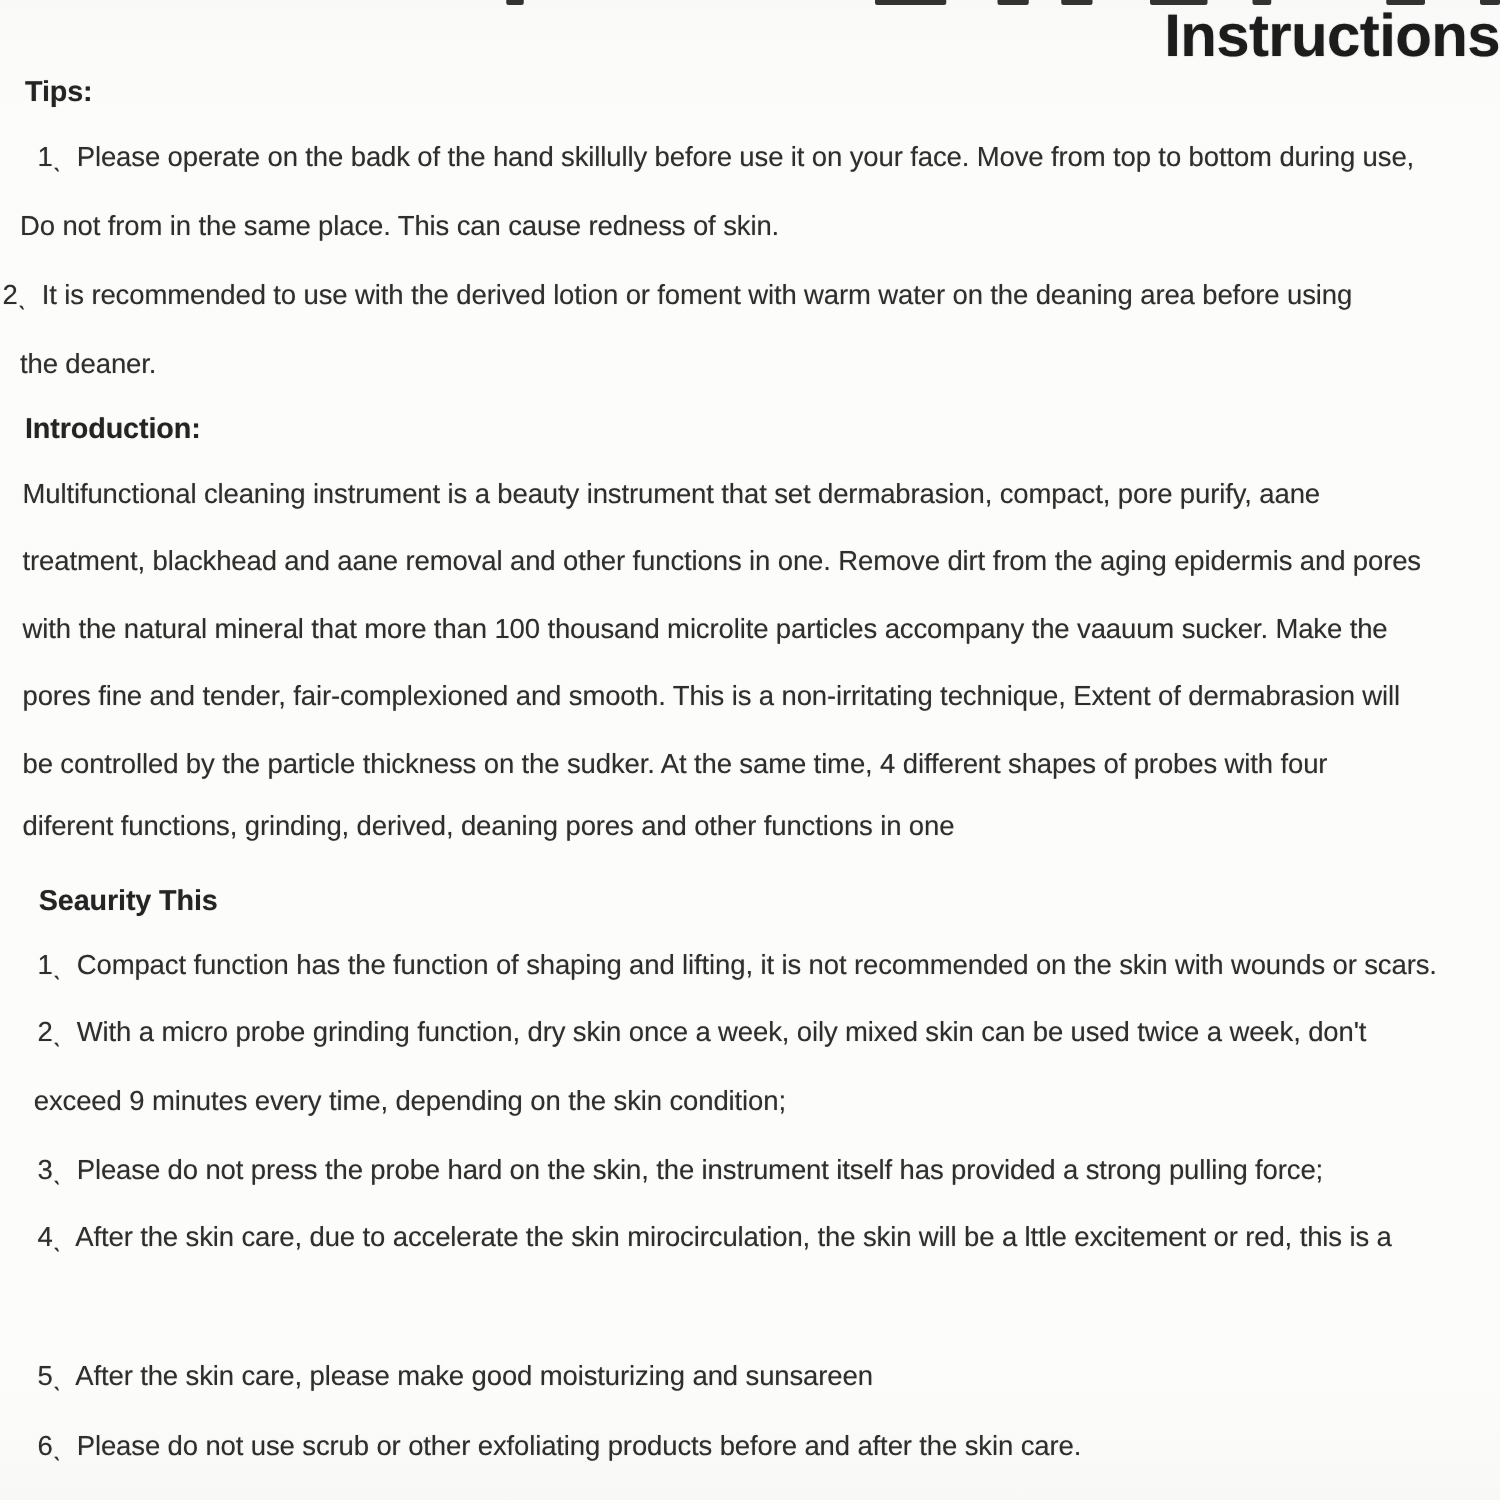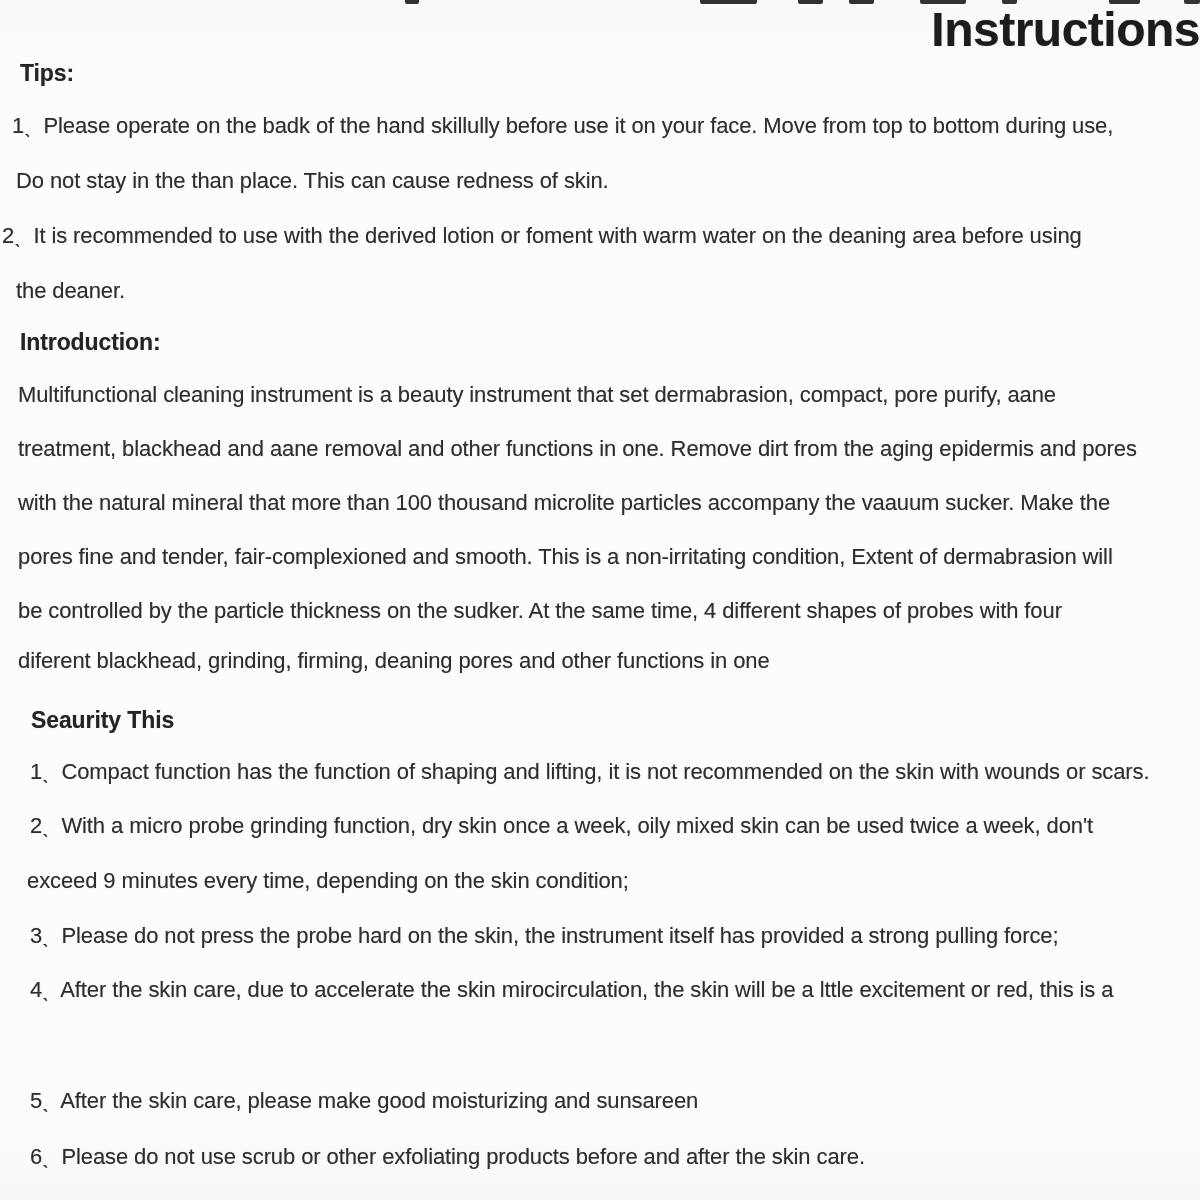--- a/index.html
+++ b/index.html
@@ -77,32 +77,32 @@
     <i style="left:849px;width:25px"></i>
     <i style="left:920px;width:46px"></i>
     <i style="left:1002px;width:15px"></i>
     <i style="left:1109px;width:31px"></i>
     <i style="left:1184px;width:16px"></i>
   </div>
 
   <h1 class="title">Instructions</h1>
 
   <div class="line heading" style="top:60px;left:20px">Tips:</div>
-  <div class="line" style="top:113px;left:12px">1ˎ&nbsp; Please operate on the badk of the hand skillully before use it on your face. Move from top to bottom during use,</div>
-  <div class="line" style="top:168px;left:16px">Do not stay in the than place. This can cause redness of skin.</div>
+  <div class="line" style="top:113px;left:30px">1ˎ&nbsp; Please operate on the badk of the hand skillully before use it on your face. Move from top to bottom during use,</div>
+  <div class="line" style="top:168px;left:16px">Do not from in the same place. This can cause redness of skin.</div>
   <div class="line" style="top:223px;left:2px">2ˎ&nbsp; It is recommended to use with the derived lotion or foment with warm water on the deaning area before using</div>
   <div class="line" style="top:278px;left:16px">the deaner.</div>
 
   <div class="line heading" style="top:329px;left:20px">Introduction:</div>
   <div class="line" style="top:436px;left:18px">treatment, blackhead and aane removal and other functions in one. Remove dirt from the aging epidermis and pores</div>
   <div class="line" style="top:382px;left:18px">Multifunctional cleaning instrument is a beauty instrument that set dermabrasion, compact, pore purify, aane</div>
   <div class="line" style="top:490px;left:18px">with the natural mineral that more than 100 thousand microlite particles accompany the vaauum sucker. Make the</div>
-  <div class="line" style="top:544px;left:18px">pores fine and tender, fair-complexioned and smooth. This is a non-irritating condition, Extent of dermabrasion will</div>
+  <div class="line" style="top:544px;left:18px">pores fine and tender, fair-complexioned and smooth. This is a non-irritating technique, Extent of dermabrasion will</div>
   <div class="line" style="top:598px;left:18px">be controlled by the particle thickness on the sudker. At the same time, 4 different shapes of probes with four</div>
-  <div class="line" style="top:648px;left:18px">diferent blackhead, grinding, firming, deaning pores and other functions in one</div>
+  <div class="line" style="top:648px;left:18px">diferent functions, grinding, derived, deaning pores and other functions in one</div>
 
   <div class="line heading" style="top:707px;left:31px">Seaurity This</div>
   <div class="line" style="top:759px;left:30px">1ˎ&nbsp; Compact function has the function of shaping and lifting, it is not recommended on the skin with wounds or scars.</div>
   <div class="line" style="top:813px;left:30px">2ˎ&nbsp; With a micro probe grinding function, dry skin once a week, oily mixed skin can be used twice a week, don't</div>
   <div class="line" style="top:868px;left:27px">exceed 9 minutes every time, depending on the skin condition;</div>
   <div class="line" style="top:923px;left:30px">3ˎ&nbsp; Please do not press the probe hard on the skin, the instrument itself has provided a strong pulling force;</div>
   <div class="line" style="top:977px;left:30px">4ˎ&nbsp; After the skin care, due to accelerate the skin mirocirculation, the skin will be a lttle excitement or red, this is a</div>
   <div class="line" style="top:1088px;left:30px">5ˎ&nbsp; After the skin care, please make good moisturizing and sunsareen</div>
   <div class="line" style="top:1144px;left:30px">6ˎ&nbsp; Please do not use scrub or other exfoliating products before and after the skin care.</div>
 

